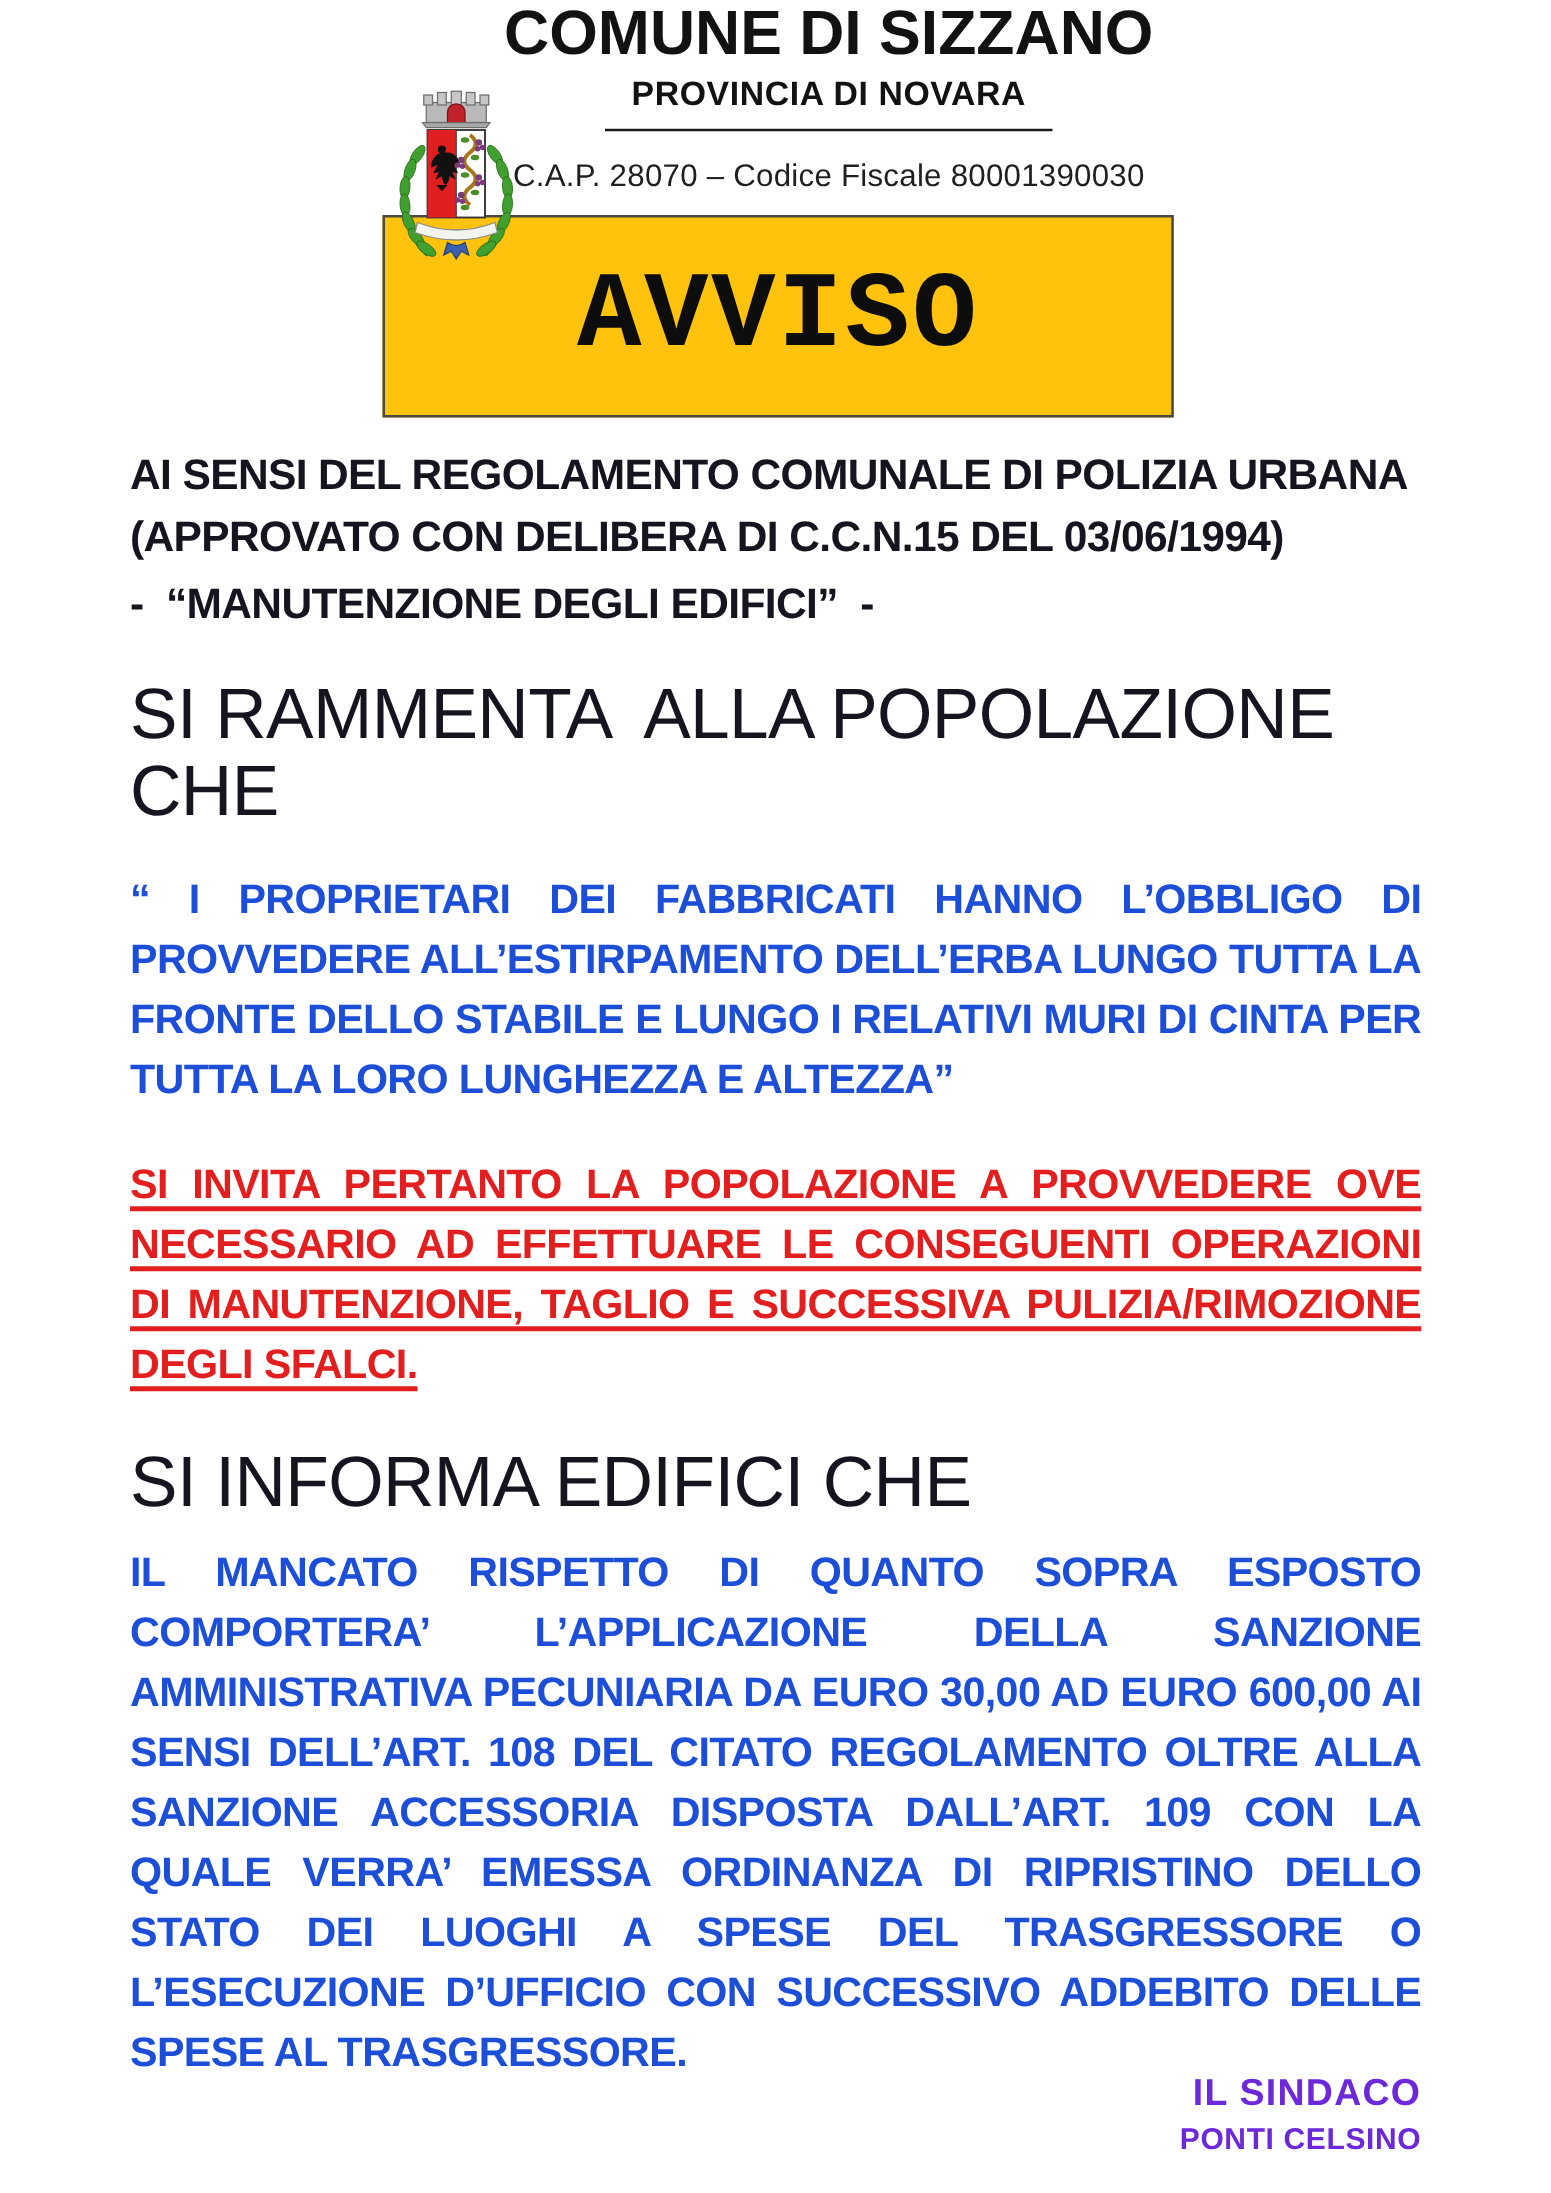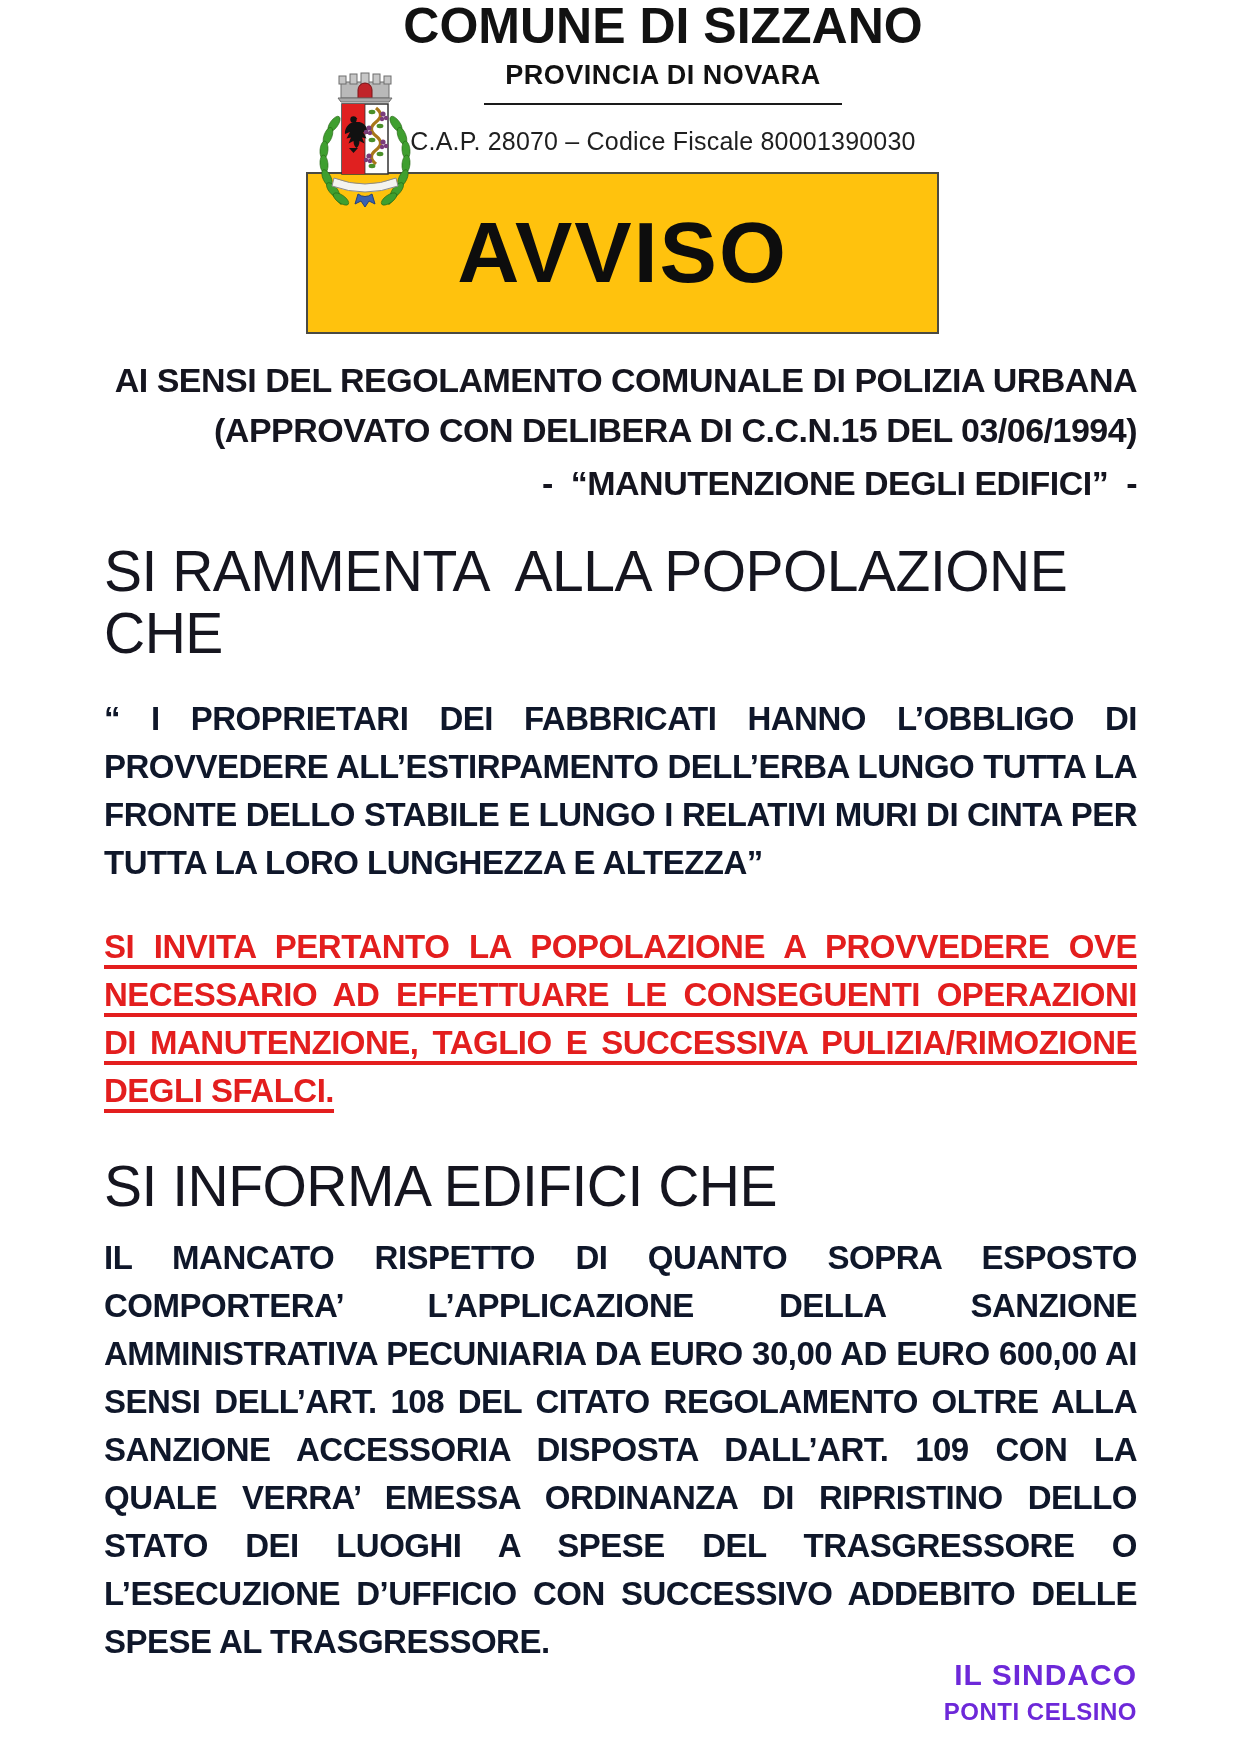--- a/index.html
+++ b/index.html
@@ -14,43 +14,43 @@
   .title{font-size:50px;font-weight:700;color:#121212;line-height:1.05;letter-spacing:0;}
   .subtitle{margin-top:7px;font-size:27px;font-weight:700;color:#121212;letter-spacing:0.5px;}
   .divider{width:358px;margin:12px auto 0 auto;border-top:2px solid #1a1a1a;height:0;}
   .cap-line{margin-top:22px;font-size:25px;font-weight:400;color:#1f1f1f;letter-spacing:0.2px;}
 
   .banner{
     width:633px;height:162px;margin:16px 0 0 306px;
     background:#FFC20D;border:2px solid #4a4a42;box-sizing:border-box;
     display:flex;align-items:center;justify-content:center;
   }
-  .banner-text{font-size:86px;font-weight:700;color:#0d0d0d;letter-spacing:2px;}
+  .banner-text{font-size:86px;font-weight:700;color:#0d0d0d;letter-spacing:2px;font-family:Liberation Mono, monospace;}
 
   .content{padding:0 104px;}
   .intro-line{
-    text-align:right;font-weight:700;color:#15151f;
+    text-align:left;font-weight:700;color:#15151f;
     font-size:34px;line-height:1.08;letter-spacing:-0.5px;
     font-stretch:condensed;white-space:pre-wrap;
   }
   .mt-a{margin-top:28px;}
   .mt-b{margin-top:14px;}
   .mt-c{margin-top:42px;}
   .mt-d{margin-top:16px;}
 
   .h-big{
     text-align:left;font-size:57px;font-weight:400;color:#15151f;
     letter-spacing:-0.5px;white-space:pre-wrap;line-height:1.1;
   }
   .h1{margin-top:38px;}
   .h2{margin-top:40px;}
 
   .para{
     text-align:justify;text-justify:inter-word;
-    font-size:33px;font-weight:700;color:#0f172a;
+    font-size:33px;font-weight:700;color:#1d4ed8;
     line-height:48px;letter-spacing:-0.5px;font-stretch:condensed;
   }
   .p1{margin-top:30px;}
   .p2{margin-top:16px;}
   .para-red{
     margin-top:36px;color:#E31E1E;
     text-decoration:underline;text-decoration-thickness:4px;text-underline-offset:7px;
   }
 
   .signature{position:absolute;right:104px;bottom:28px;text-align:right;color:#6d28d9;}

